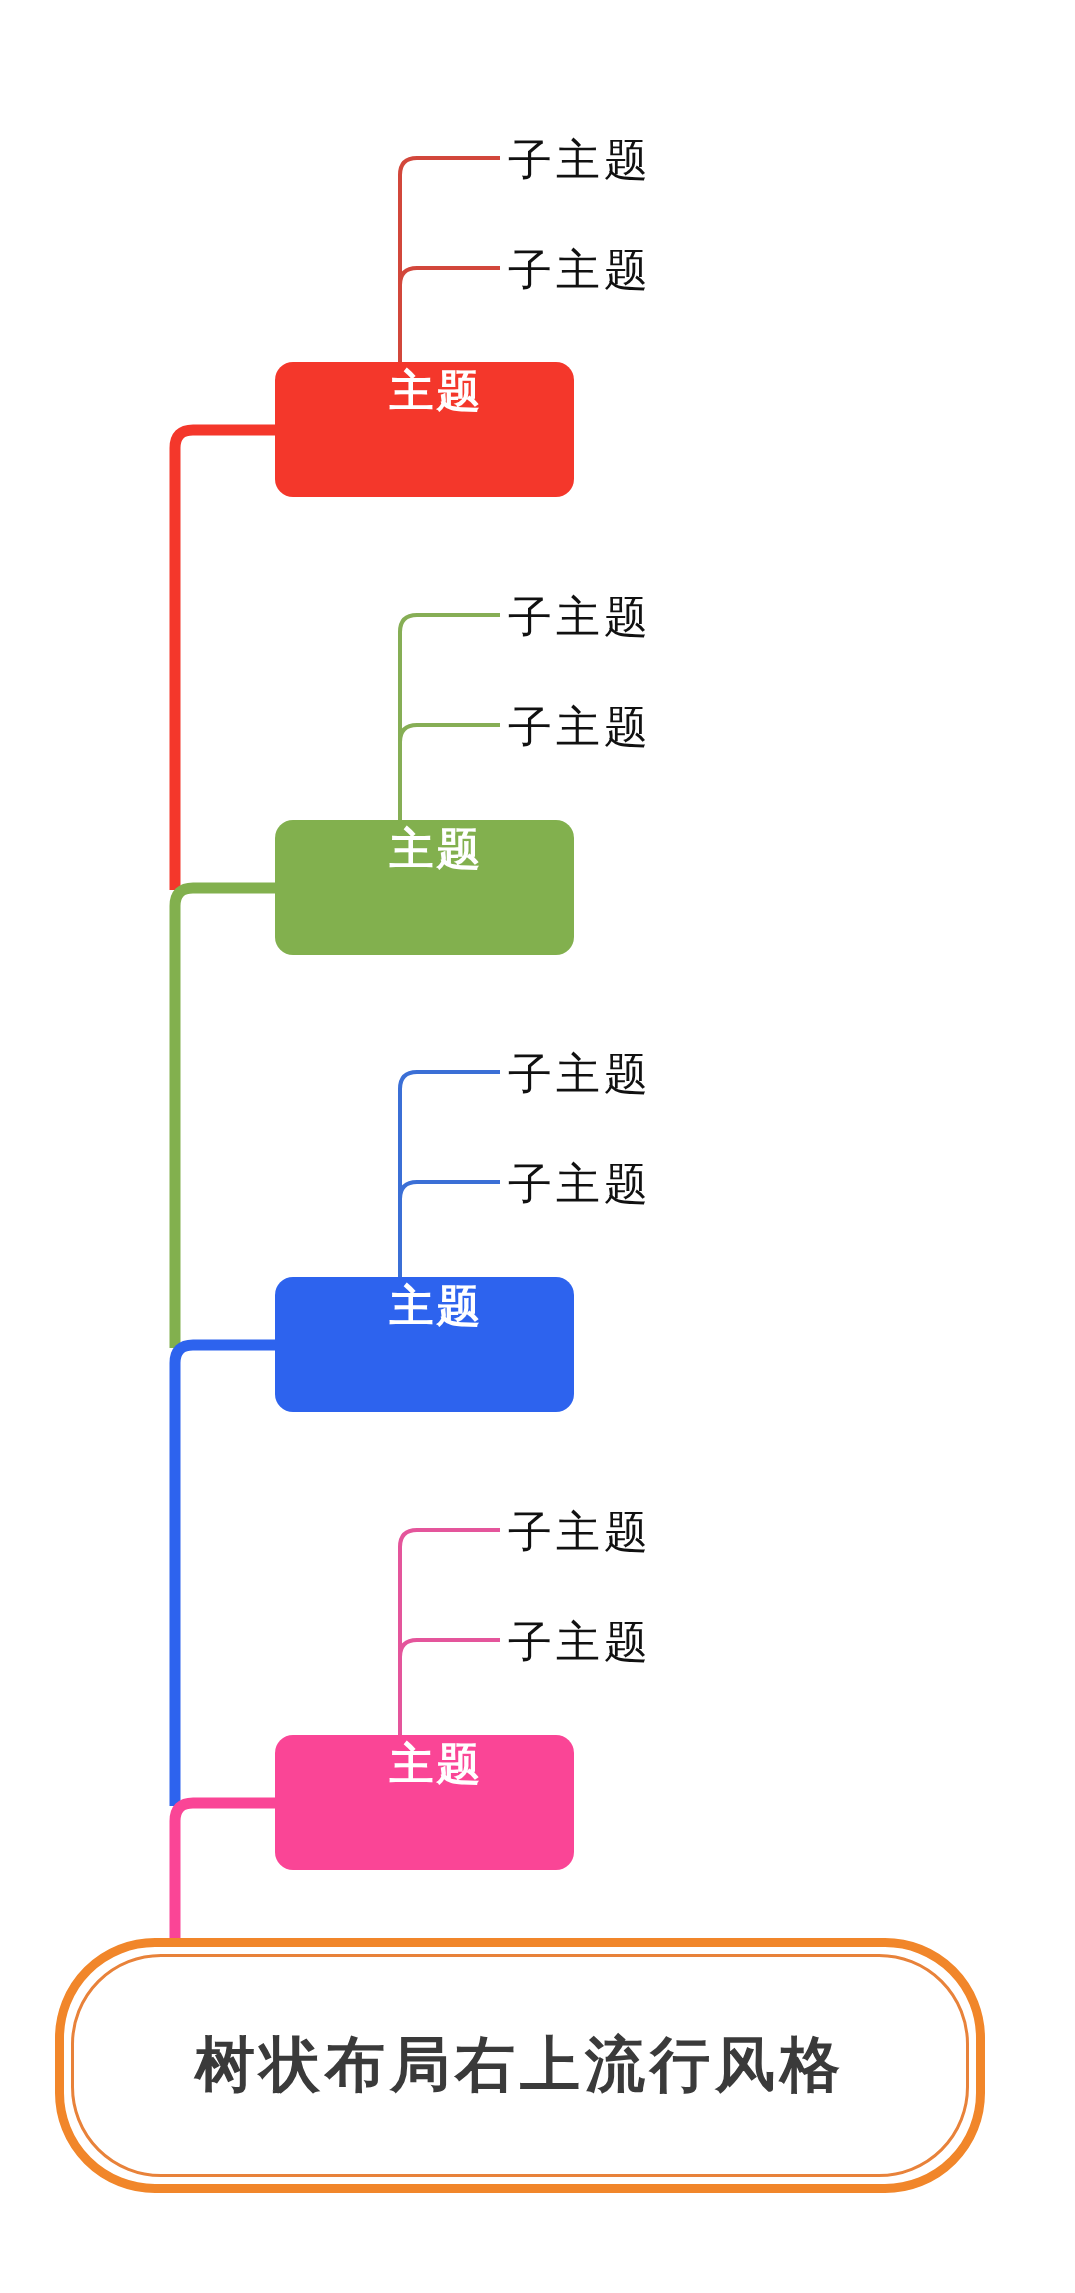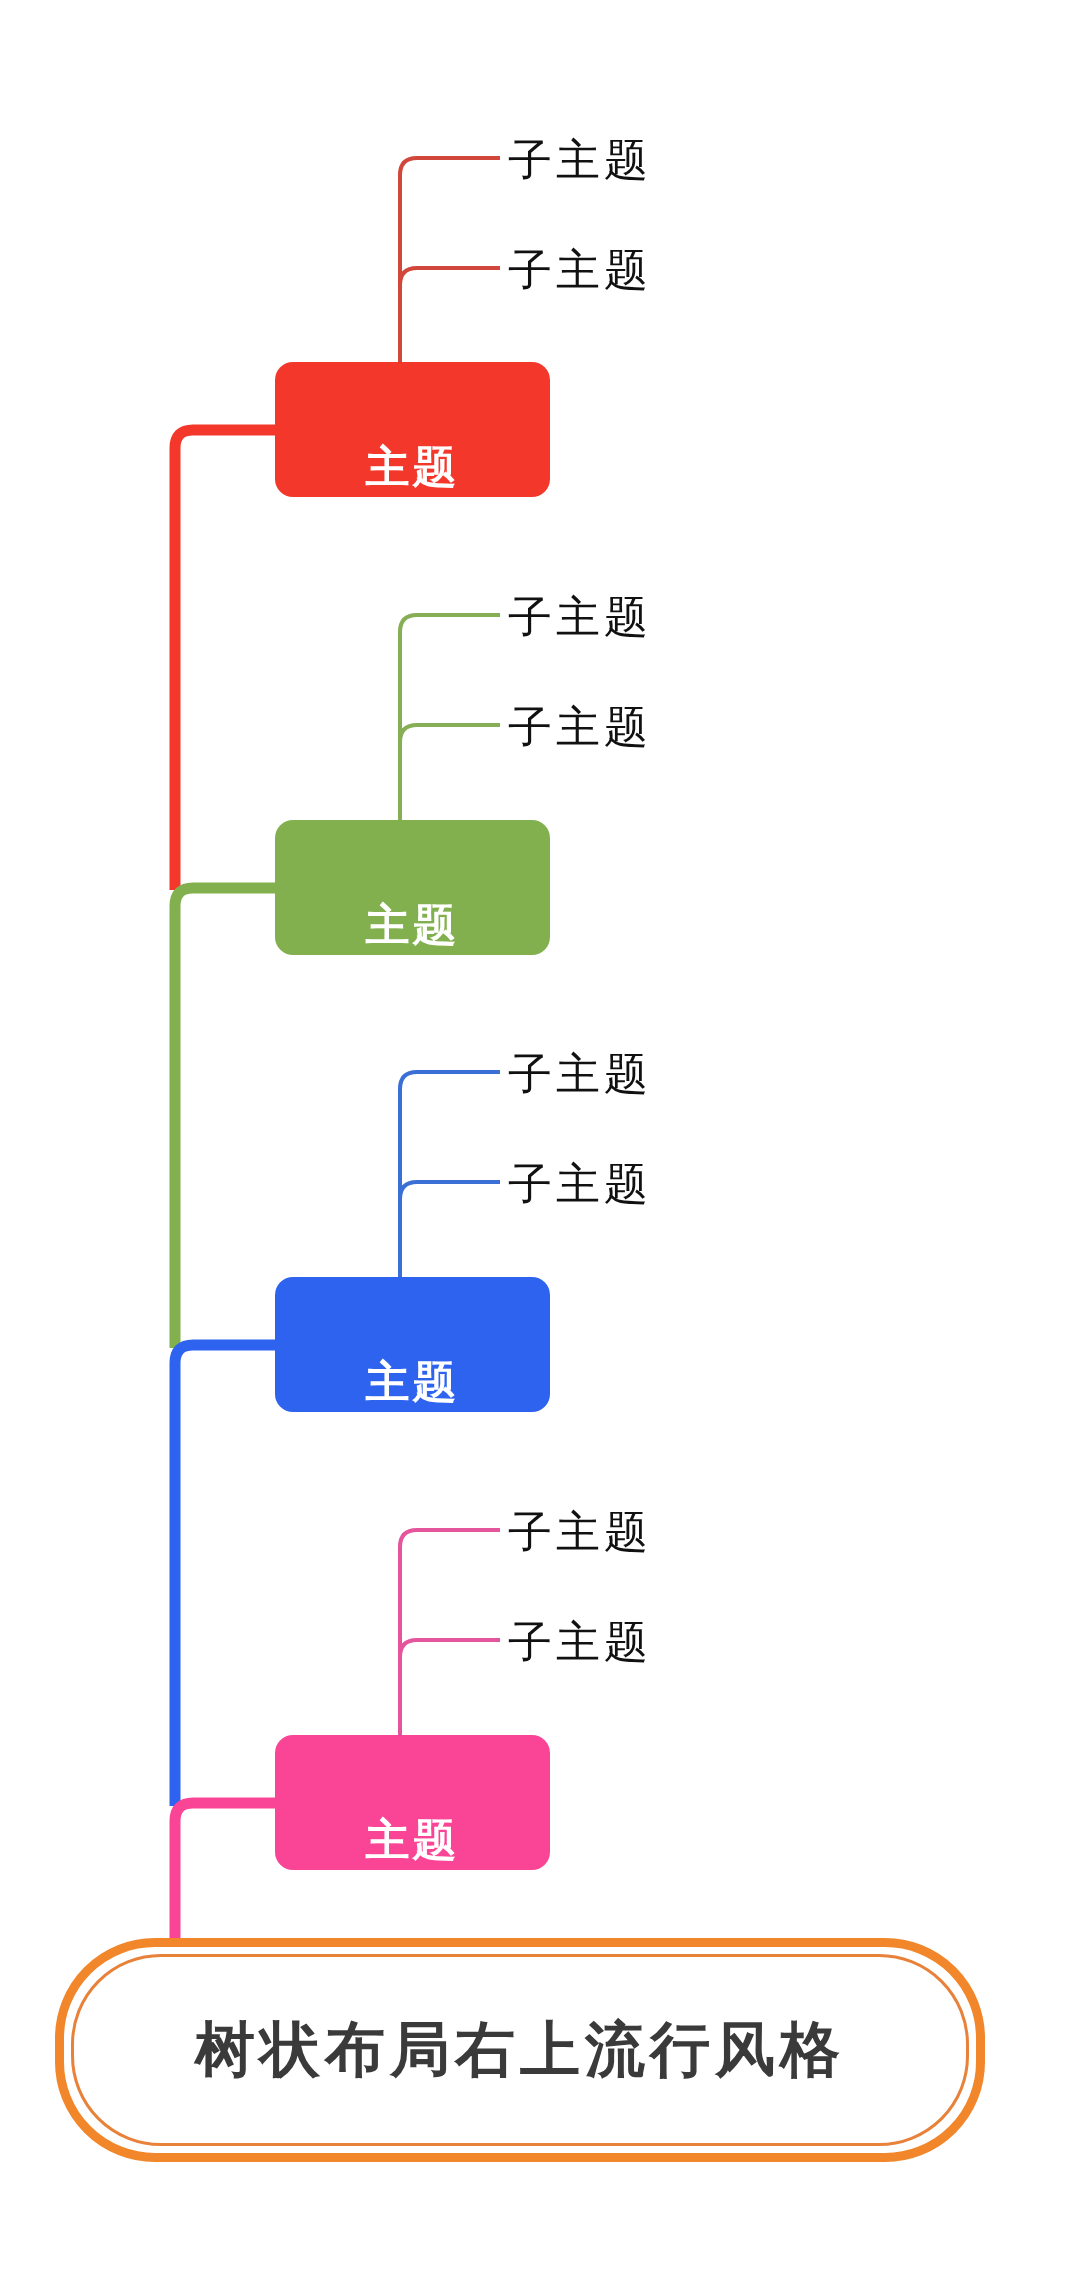--- a/index.html
+++ b/index.html
@@ -2,32 +2,33 @@
 <html><head>
 <meta charset="utf-8">
 <style>
   html,body{margin:0;padding:0;background:#fff;}
   body{width:1075px;height:2293px;overflow:hidden;
        font-family:"Liberation Serif","DejaVu Serif",serif;}
   #stage{position:relative;width:1075px;height:2293px;background:#ffffff;}
   svg#wires{position:absolute;left:0;top:0;width:1075px;height:2293px;}
   .topic-node{
     position:absolute;border-radius:18px;display:flex;
-    align-items:flex-end;justify-content:center;
+    align-items:flex-start;justify-content:center;
     color:#ffffff;font-size:44px;font-weight:700;
     letter-spacing:3px;
     font-family:"Liberation Sans","DejaVu Sans",sans-serif;
+    padding-left:24px;
   }
   .sub-label{
     position:absolute;color:#111111;font-size:44px;
     letter-spacing:4px;white-space:nowrap;
     font-family:"Liberation Serif","DejaVu Serif",serif;
   }
   #root-node{
-    position:absolute;left:55px;top:1938px;width:930px;height:224px;
+    position:absolute;left:55px;top:1938px;width:930px;height:255px;
     border-radius:100px;background:#ffffff;
     box-sizing:border-box;
   }
   #root-outer{
     position:absolute;left:0;top:0;right:0;bottom:0;
     border:9px solid #F1862A;border-radius:100px;box-sizing:border-box;
   }
   #root-inner{
     position:absolute;left:16px;top:16px;right:16px;bottom:16px;
     border:3px solid #E8823A;border-radius:90px;box-sizing:border-box;

